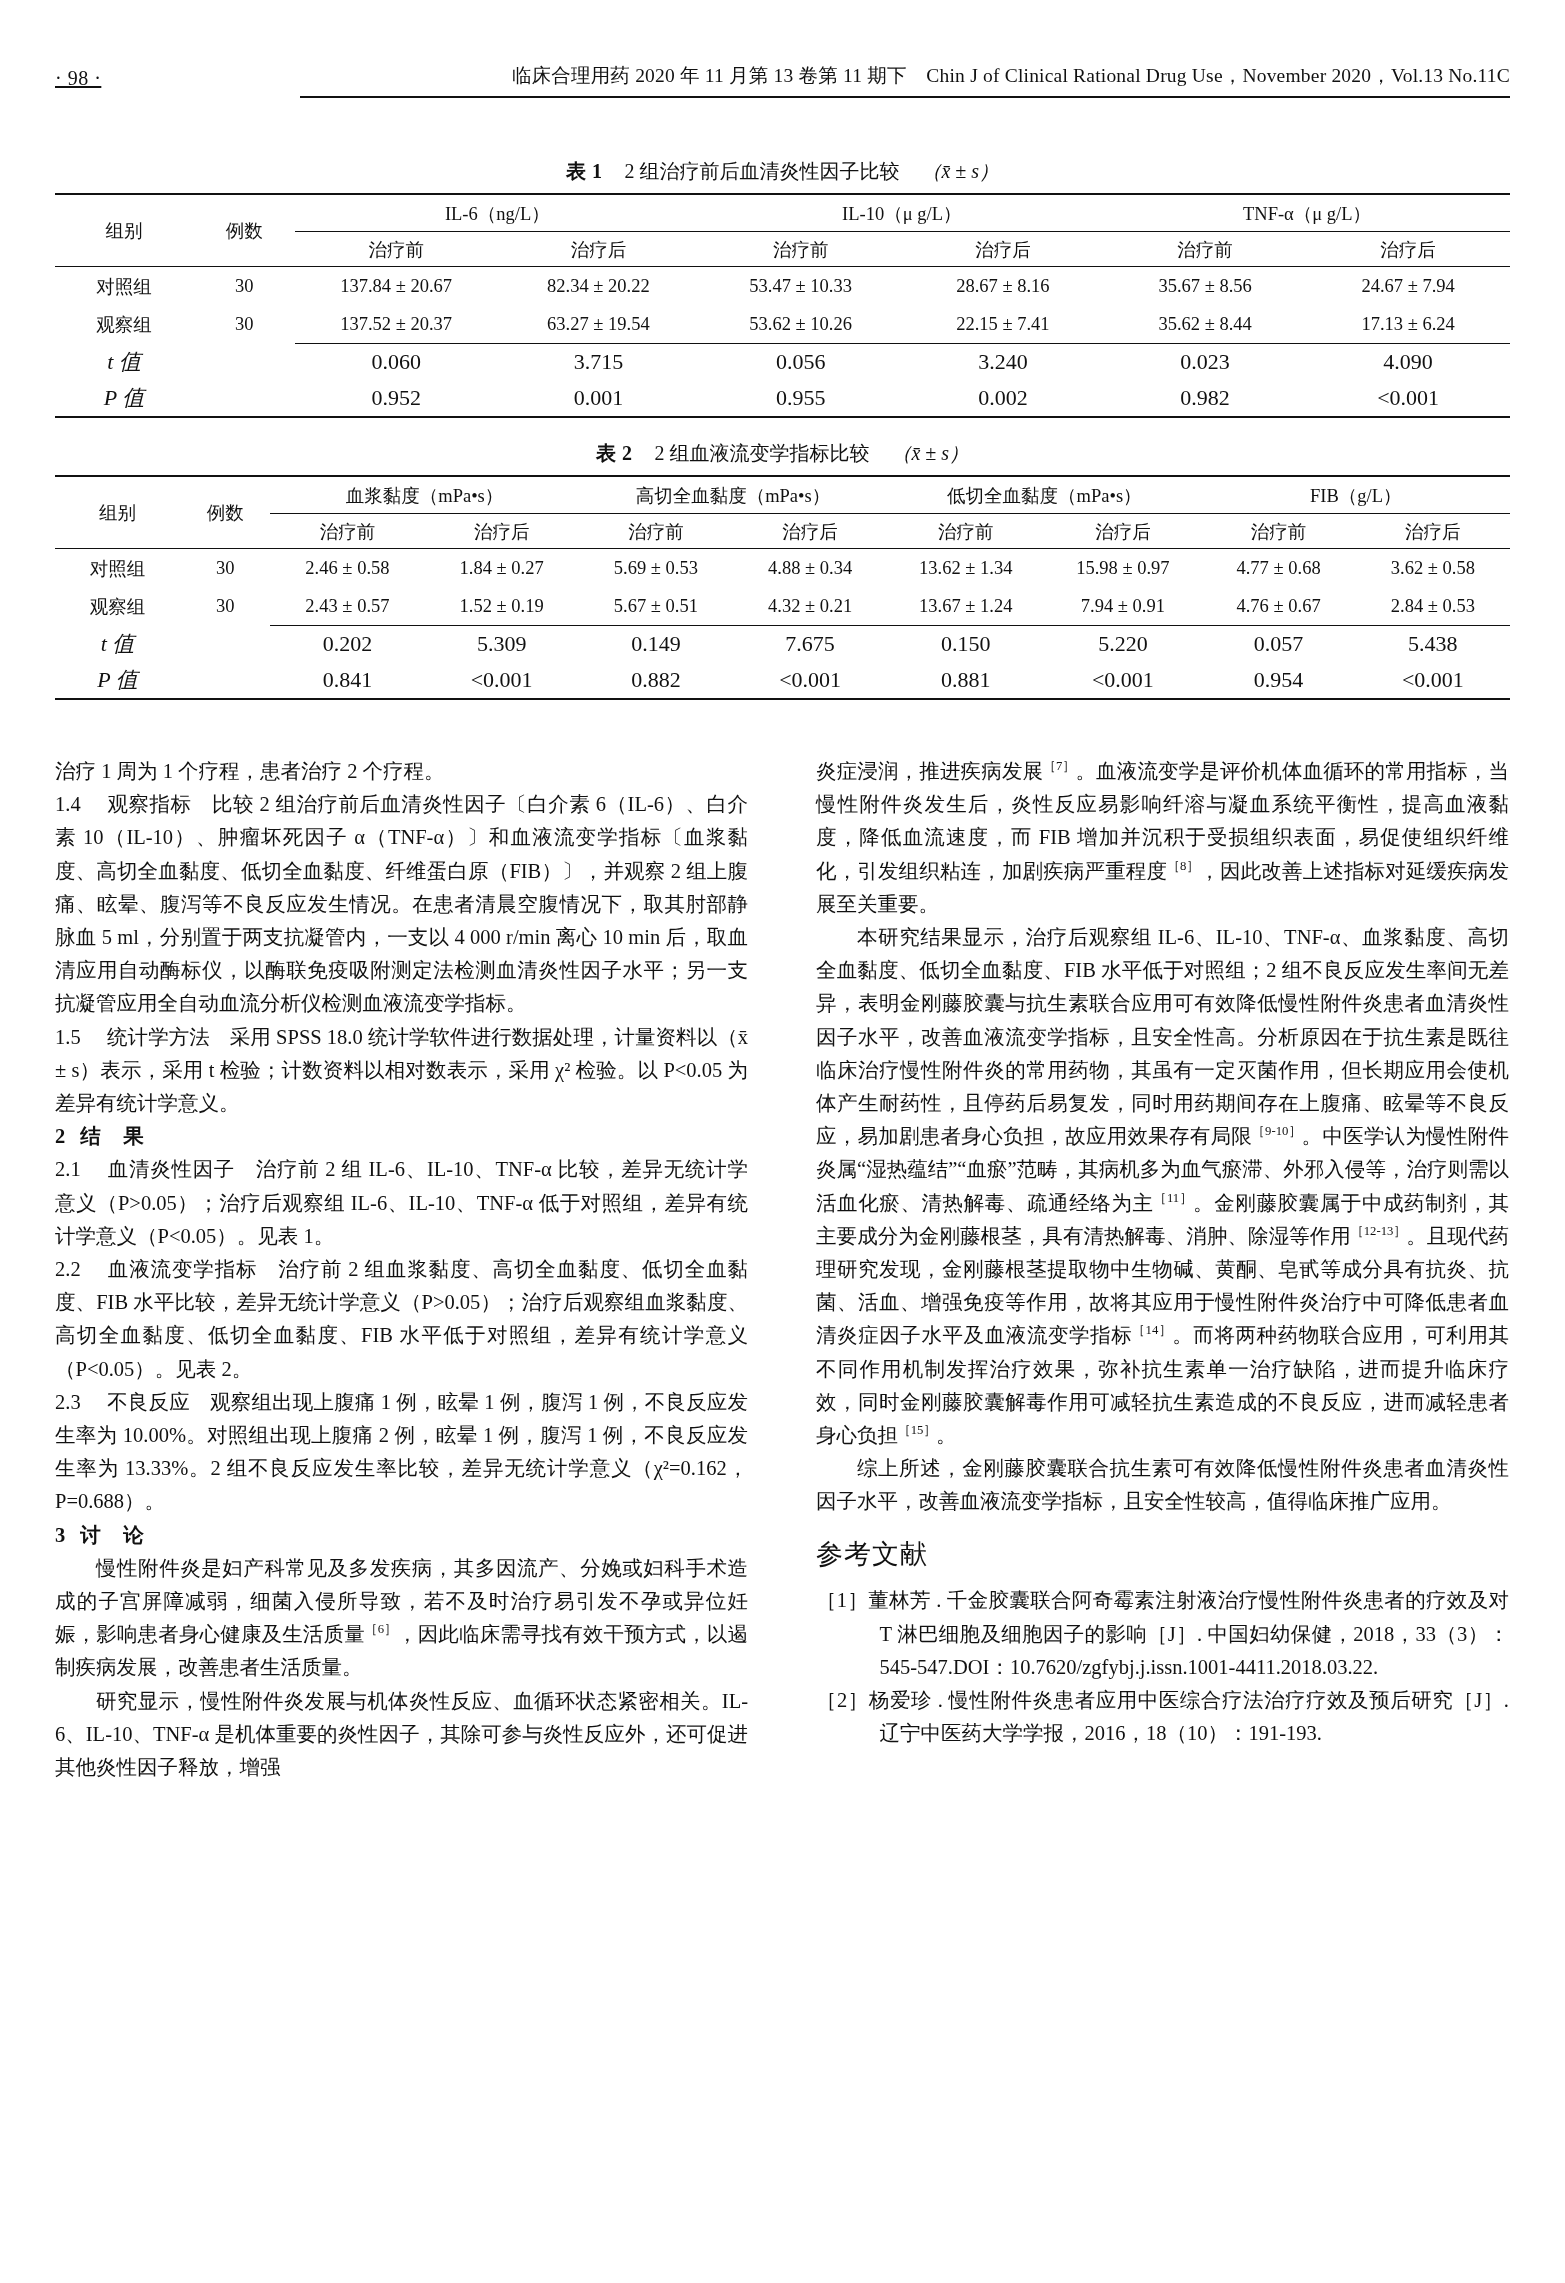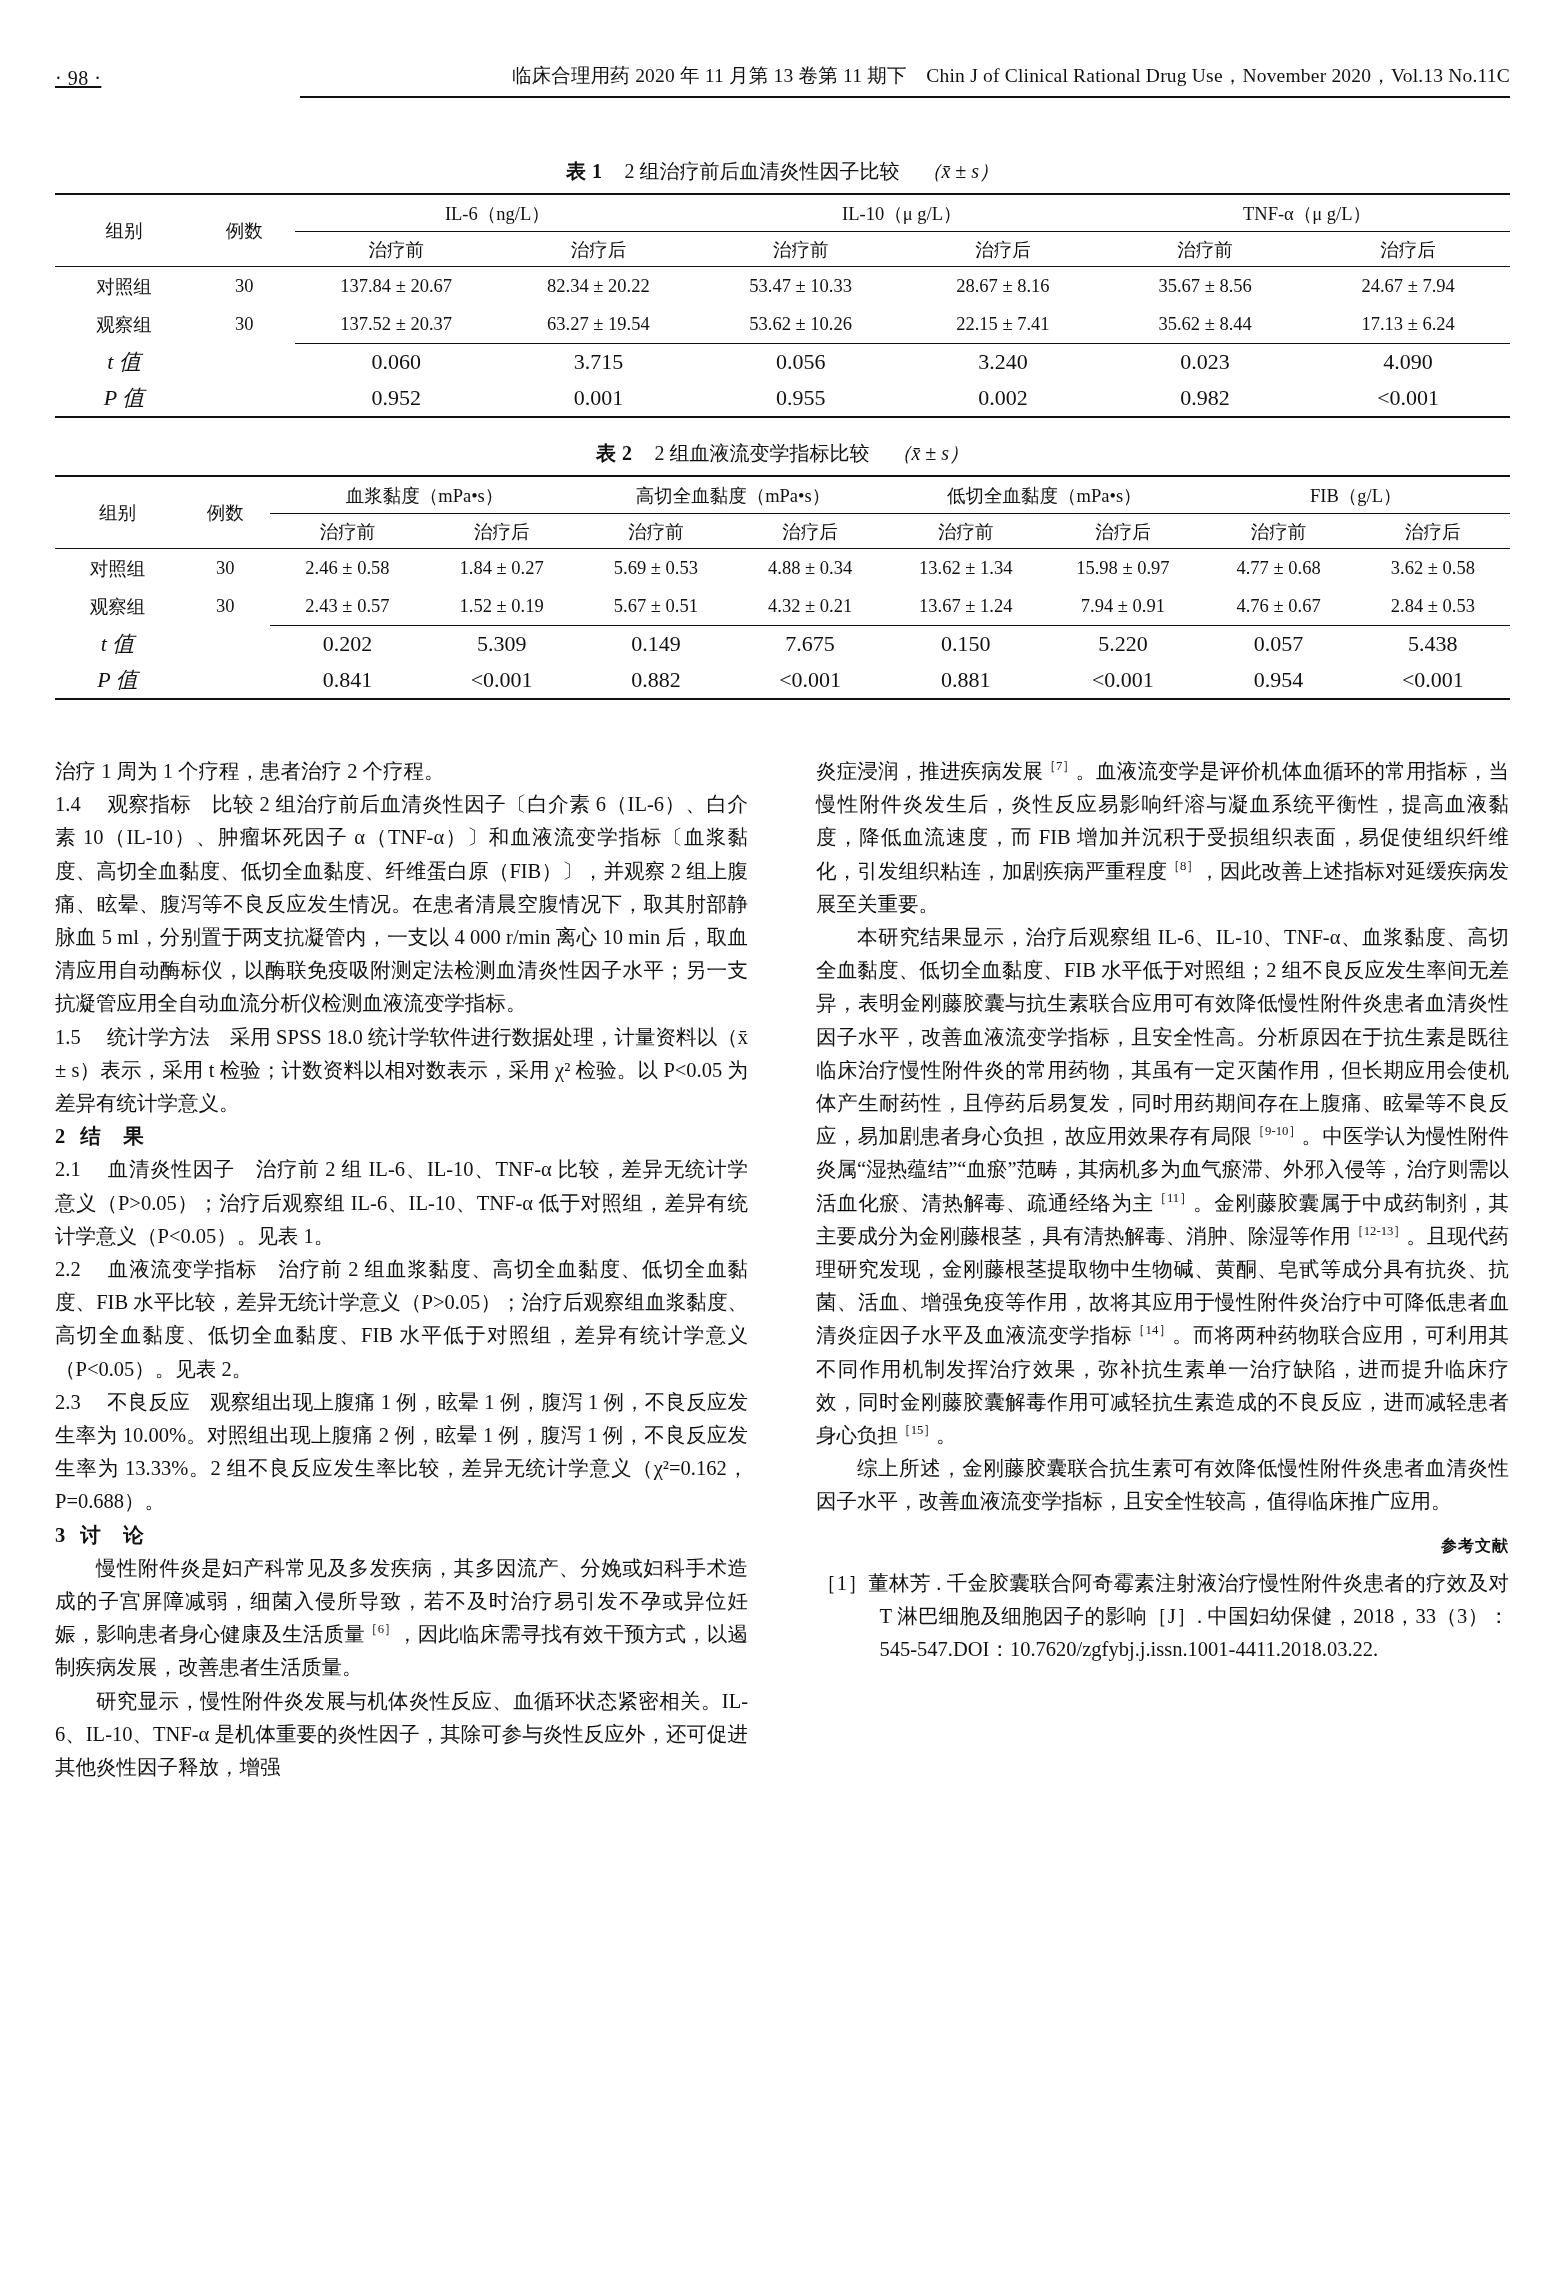--- a/index.html
+++ b/index.html
@@ -117,23 +117,23 @@
   .sec-h {
     font-weight: bold;
     letter-spacing: 1px;
   }
   .sec-h .sp { display: inline-block; width: 14px; }
   .num-h { }
   .num-h .lead { display: inline-block; min-width: 52px; }
   .num-h .gap2 { display: inline-block; width: 20px; }
   sup { font-size: 0.62em; vertical-align: super; }
   .refs-title {
-    text-align: right;
-    font-weight: bold;
-    font-size: 16px;
+    text-align: left;
+    font-weight: normal;
+    font-size: 27px;
     margin: 14px 0 8px 0;
     letter-spacing: 1px;
   }
   .ref-item {
     text-indent: -3.1em;
     padding-left: 3.1em;
     margin: 0;
     line-height: 1.62;
   }
 </style>
@@ -358,16 +358,17 @@
 
       <p class="ind">
         <span>本研究结果显示，治疗后观察组 IL-6、IL-10、TNF-α、血浆黏度、高切全血黏度、低切全血黏度、FIB 水平低于对照组；2 组不良反应发生率间无差异，表明金刚藤胶囊与抗生素联合应用可有效降低慢性附件炎患者血清炎性因子水平，改善血液流变学指标，且安全性高。分析原因在于抗生素是既往临床治疗慢性附件炎的常用药物，其虽有一定灭菌作用，但长期应用会使机体产生耐药性，且停药后易复发，同时用药期间存在上腹痛、眩晕等不良反应，易加剧患者身心负担，故应用效果存有局限</span><sup>［9-10］</sup><span>。中医学认为慢性附件炎属“湿热蕴结”“血瘀”范畴，其病机多为血气瘀滞、外邪入侵等，治疗则需以活血化瘀、清热解毒、疏通经络为主</span><sup>［11］</sup><span>。金刚藤胶囊属于中成药制剂，其主要成分为金刚藤根茎，具有清热解毒、消肿、除湿等作用</span><sup>［12-13］</sup><span>。且现代药理研究发现，金刚藤根茎提取物中生物碱、黄酮、皂甙等成分具有抗炎、抗菌、活血、增强免疫等作用，故将其应用于慢性附件炎治疗中可降低患者血清炎症因子水平及血液流变学指标</span><sup>［14］</sup><span>。而将两种药物联合应用，可利用其不同作用机制发挥治疗效果，弥补抗生素单一治疗缺陷，进而提升临床疗效，同时金刚藤胶囊解毒作用可减轻抗生素造成的不良反应，进而减轻患者身心负担</span><sup>［15］</sup><span>。</span>
       </p>
 
       <p class="ind">综上所述，金刚藤胶囊联合抗生素可有效降低慢性附件炎患者血清炎性因子水平，改善血液流变学指标，且安全性较高，值得临床推广应用。</p>
 
       <div class="refs-title">参考文献</div>
 
       <p class="ref-item">［1］董林芳 . 千金胶囊联合阿奇霉素注射液治疗慢性附件炎患者的疗效及对 T 淋巴细胞及细胞因子的影响［J］. 中国妇幼保健，2018，33（3）：545-547.DOI：10.7620/zgfybj.j.issn.1001-4411.2018.03.22.</p>
+      <p class="ref-item">［2］杨爱珍 . 慢性附件炎患者应用中医综合疗法治疗疗效及预后研究［J］. 辽宁中医药大学学报，2016，18（10）：191-193.</p>
     </div>
   </div>
 
 </div>
 
 </body></html>

